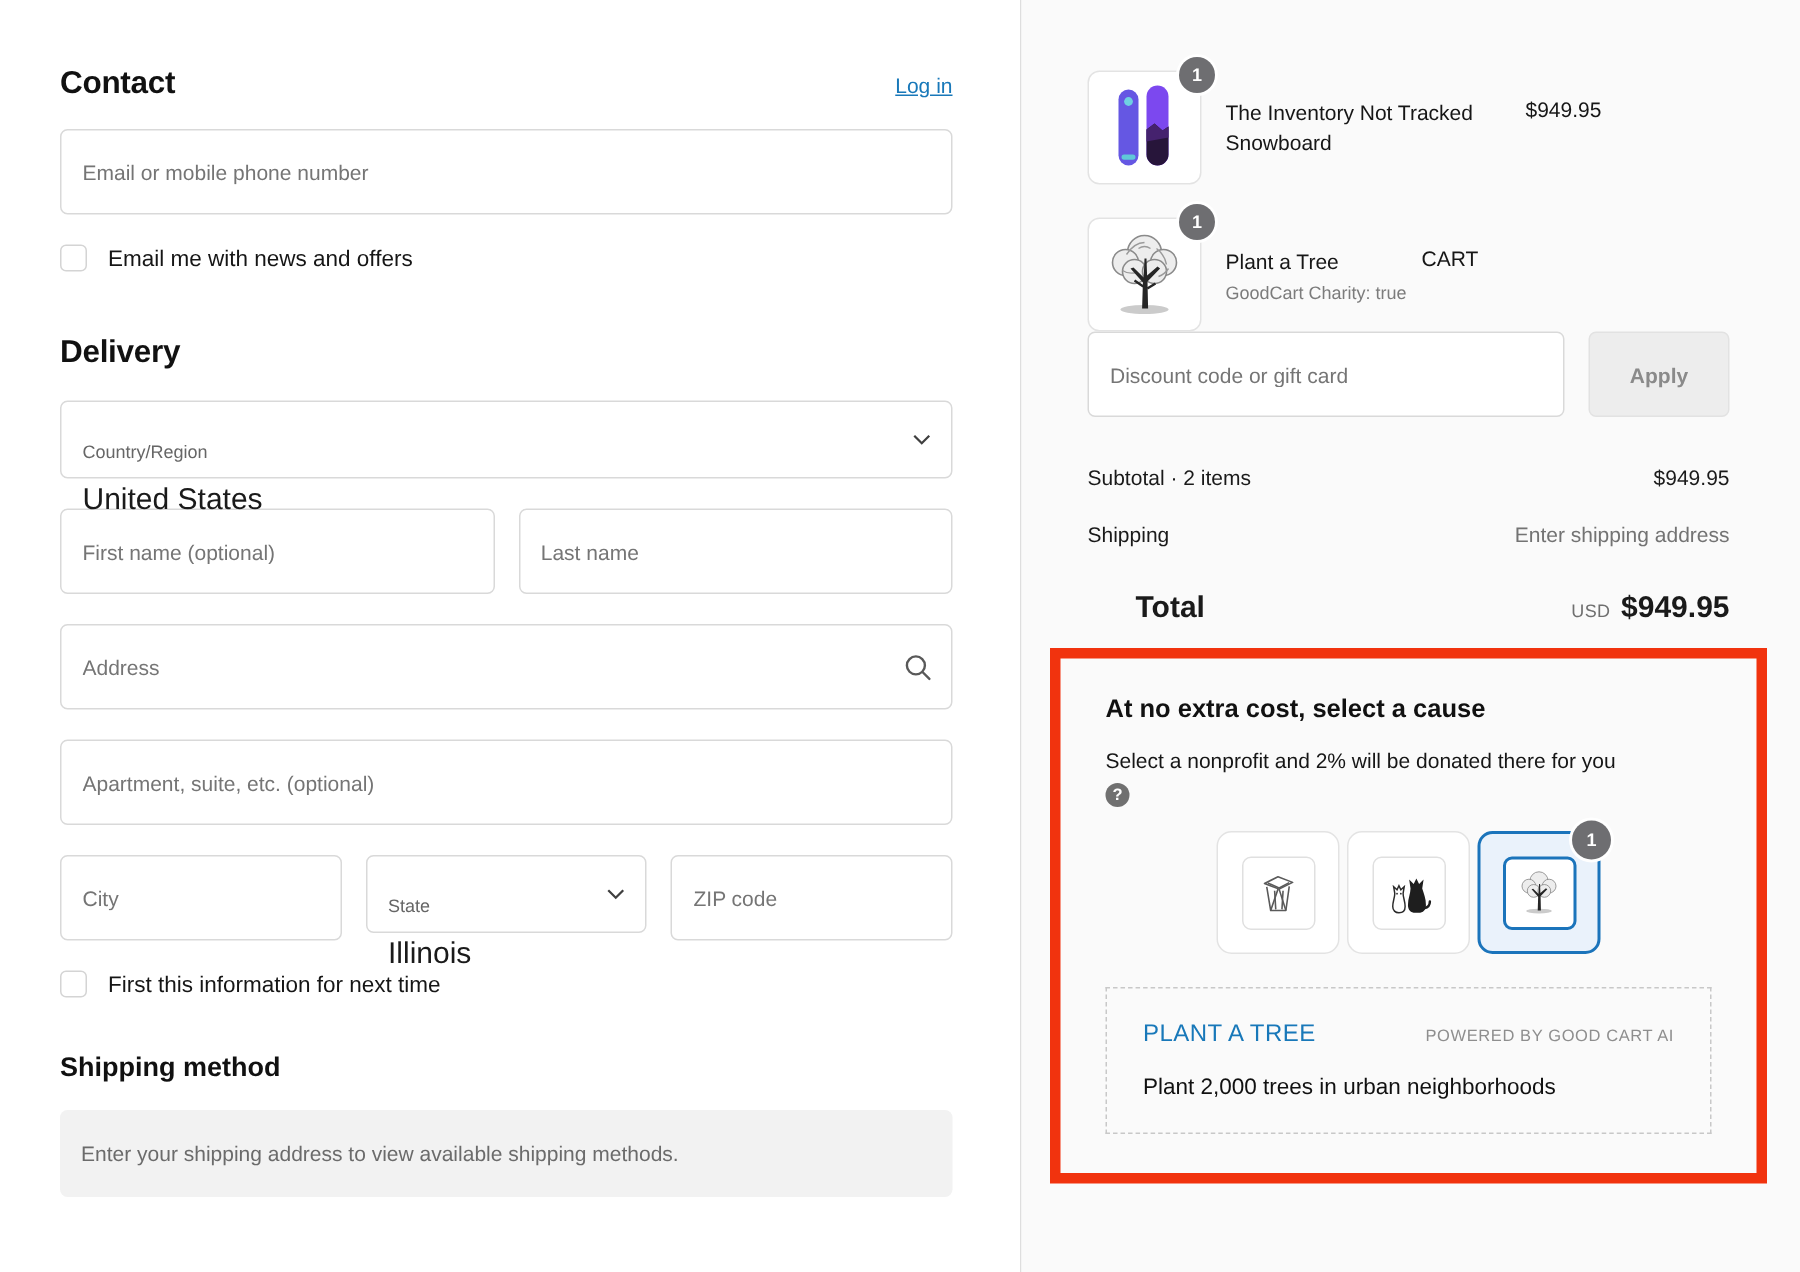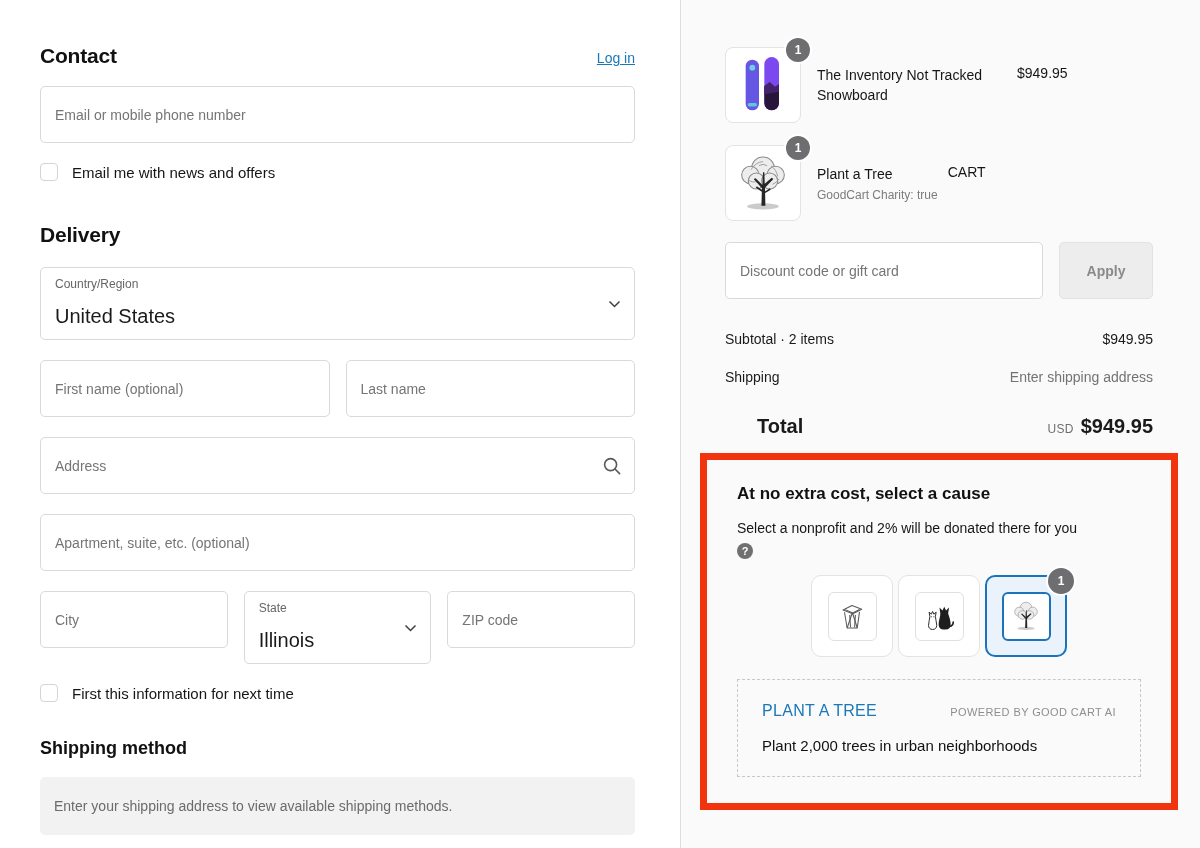--- a/index.html
+++ b/index.html
@@ -31,23 +31,23 @@
     display:block;
   }
   input.field::placeholder { color:#757575; opacity:1; }
   .mt18 { margin-top:18px; } .mt20 { margin-top:20px; } .mt42 { margin-top:42px; }
 
   .cb-row { display:flex; align-items:center; gap:14px; margin-top:20px; }
   .cb { width:18px; height:18px; border:1px solid #d4d4d4; border-radius:4px; background:#fff; flex:none; cursor:pointer; }
   .cb-label { font-size:15px; color:#161616; }
 
   .selectbox {
-    position:relative; height:73px;
+    position:relative; height:52px;
     border:1px solid #d9d9d9; border-radius:5px; background:#fff;
-    padding:9px 36px 0 14px; cursor:pointer;
+    padding:26px 36px 0 14px; cursor:pointer;
   }
   .selectbox .sel-label { font-size:12px; color:#666; display:block; }
   .selectbox .sel-value { font-size:20px; color:#1a1a1a; display:block; margin-top:14px; }
   .chev { position:absolute; right:13px; top:50%; transform:translateY(-50%); }
 
   .grid2 { display:grid; grid-template-columns:1fr 1fr; gap:16px; }
   .grid3 { display:grid; grid-template-columns:1fr 1fr 1fr; gap:16px; }
 
   .addr-wrap { position:relative; }
   .addr-wrap input.field { padding-right:40px; }
@@ -77,21 +77,21 @@
     width:24px; height:24px; border-radius:50%;
     background:#6e6e71; box-shadow:0 0 0 2px rgba(255,255,255,0.9);
     color:#fff; font-size:12px; font-weight:700;
     display:flex; align-items:center; justify-content:center;
   }
   .item-info { flex:1; display:flex; align-items:flex-start; gap:10px; }
   .item-title { font-size:14px; line-height:1.45; max-width:190px; color:#161616; }
   .item-meta { font-size:12px; color:#7c7c7c; margin-top:3px; }
   .item-price { font-size:14px; white-space:nowrap; color:#161616; }
 
-  .discount-row { display:flex; gap:16px; margin-top:21px; }
+  .discount-row { display:flex; gap:16px; }
   .discount-row input.field { flex:1; }
   .apply-btn {
     width:94px; height:57px; flex:none;
     background:#ededed; border:1px solid #e2e2e2; border-radius:5px;
     color:#8a8a8a; font-size:14px; font-weight:600;
     font-family:"Liberation Sans",sans-serif; cursor:pointer;
   }
 
   .tot-row { display:flex; justify-content:space-between; align-items:baseline; }
   .subtotal-row { margin-top:32px; font-size:14px; }

